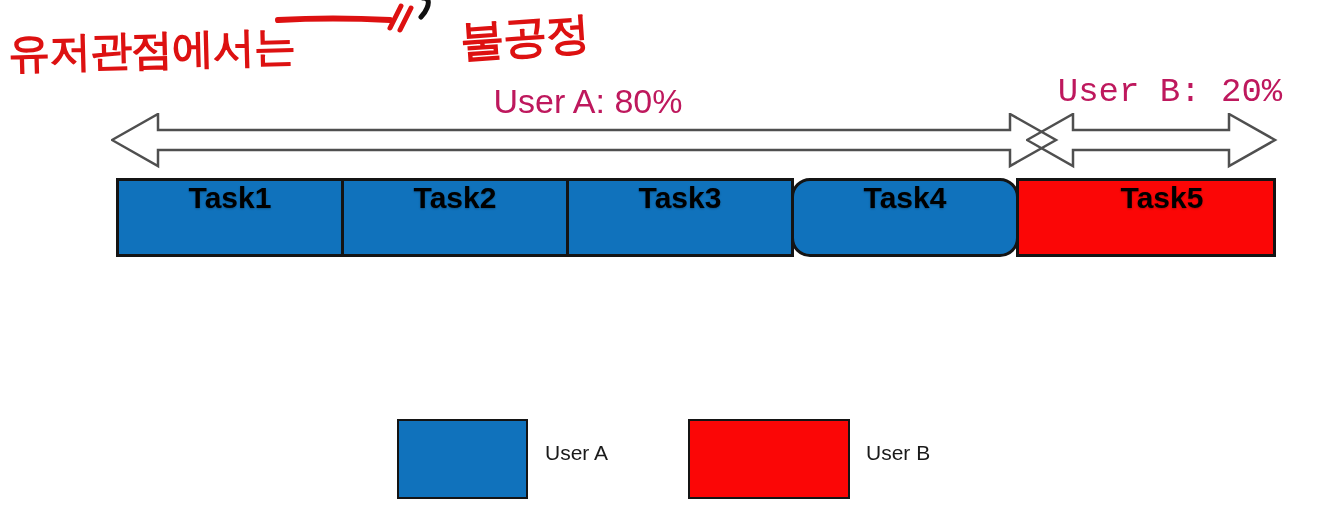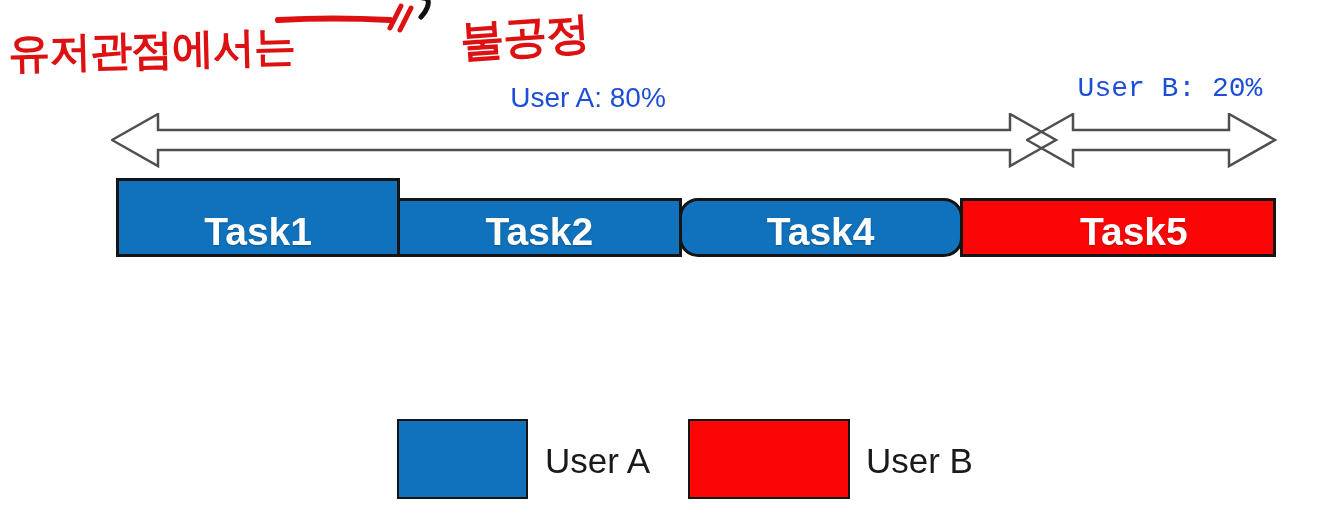--- a/index.html
+++ b/index.html
@@ -10,48 +10,48 @@
   
   .hand{
     position:absolute;color:#dd1111;font-weight:bold;
     font-family:"Liberation Sans",sans-serif;white-space:nowrap;
   }
   .hand-left{left:8px;top:22px;font-size:42px;transform:rotate(-1.5deg);letter-spacing:-1px;}
   .hand-right{left:460px;top:8px;font-size:44px;transform:rotate(-4deg);letter-spacing:-1px;}
   .ink-svg{position:absolute;}
   
   .span-label{
-    position:absolute;font-size:28px;color:#1d4ed8;text-align:center;
+    position:absolute;font-size:34px;color:#be185d;text-align:center;
     white-space:nowrap;
   }
   .label-a{left:438px;top:82px;width:300px;}
   .label-b{left:1020px;top:73px;width:300px;font-family:Liberation Mono, monospace;}
   
   .arrow{position:absolute;}
   
   .bar{
     position:absolute;left:116px;top:178px;width:1160px;height:79px;
     display:flex;
   }
   .seg{
     flex:1 1 0;border:3px solid #141414;box-sizing:border-box;
-    display:flex;align-items:flex-end;justify-content:center;
-    color:#ffffff;font-size:39px;font-weight:bold;
+    display:flex;align-items:flex-start;justify-content:center;
+    color:#000000;font-size:30px;font-weight:bold;
     text-shadow:0 1px 2px rgba(0,0,0,0.25);
   }
-  .seg + .seg{margin-left:-3px;margin-top:20px;}
+  .seg + .seg{margin-left:-3px;}
   
   .legend-swatch{
     position:absolute;top:419px;height:80px;border:2.5px solid #141414;
     box-sizing:border-box;
   }
   .swatch-a{left:397px;width:131px;}
   .swatch-b{left:688px;width:162px;}
   .legend-label{
-    position:absolute;top:441px;font-size:35px;color:#1a1a1a;white-space:nowrap;
+    position:absolute;top:441px;font-size:21px;color:#1a1a1a;white-space:nowrap;
   }
   .legend-label-a{left:545px;}
   .legend-label-b{left:866px;}
 </style>
 </head>
 <body>
 
 <div id="canvas">
 
   <div class="hand hand-left">유저관점에서는</div>
@@ -78,20 +78,23 @@
     <polygon points="1,27 47,1 47,17 203,17 203,1 249,27 203,53 203,37 47,37 47,53" fill="none" stroke="#4f4f4f" stroke-width="2.5"></polygon>
   </svg>
 
   <div class="bar">
     <div class="seg" style="background-color: rgb(16, 114, 188);">
       <span>Task1</span>
     </div>
     <div class="seg" style="background-color: rgb(16, 114, 188);">
       <span>Task2</span>
     </div>
+    <div class="seg" style="background-color: rgb(16, 114, 188);">
+      <span>Task3</span>
+    </div>
     <div class="seg" style="background-color: rgb(16, 114, 188); border-radius: 19px;">
       <span>Task4</span>
     </div>
     <div class="seg" style="background-color: rgb(251, 6, 6); padding-left: 32px;">
       <span>Task5</span>
     </div>
   </div>
 
   <div class="legend-swatch swatch-a" style="background-color: rgb(16, 114, 188);"></div>
   <div class="legend-label legend-label-a">User A</div>

